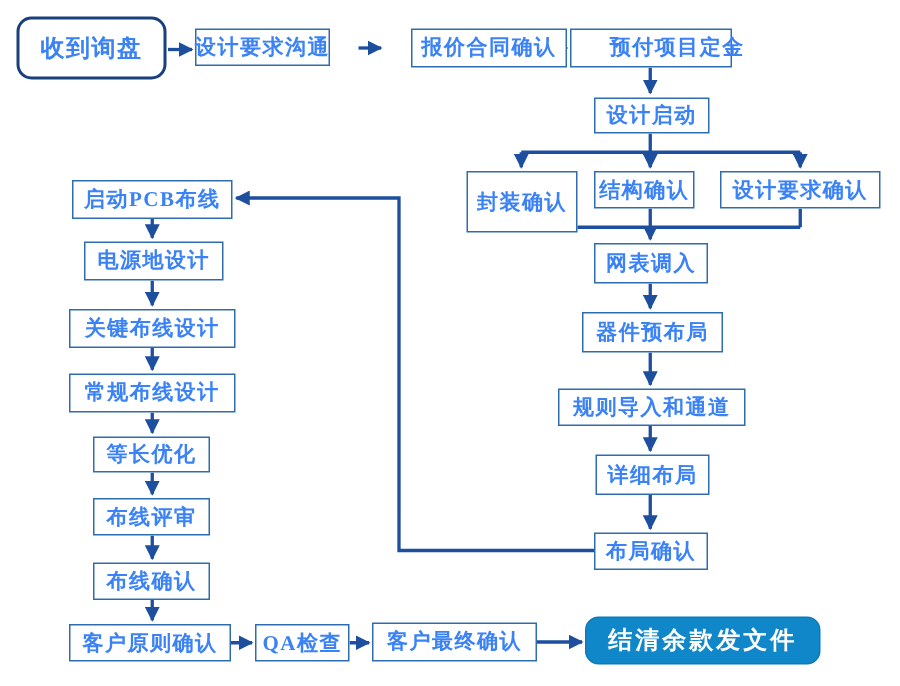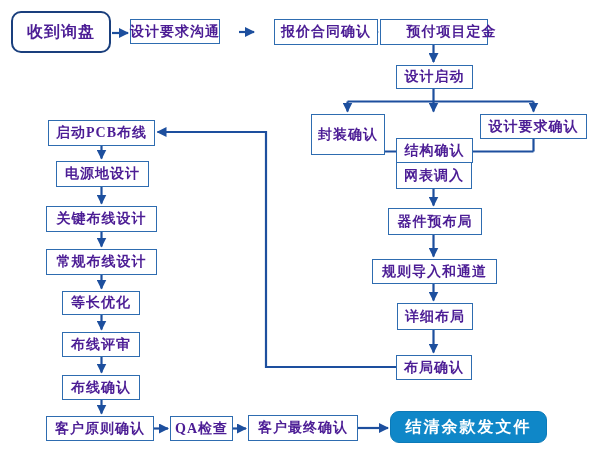--- a/index.html
+++ b/index.html
@@ -11,21 +11,21 @@
     overflow:hidden;
   }
   #connectors{
     position:absolute;left:0;top:0;width:600px;height:457px;
   }
   .box{
     position:absolute;
     box-sizing:border-box;
     background:#ffffff;
     border:1px solid #2e6cb0;
-    color:#4c1d95;
+    color:#3b82f6;
     font-size:14px;
     font-weight:bold;
     letter-spacing:1px;
     display:flex;
     align-items:center;
     justify-content:center;
     white-space:nowrap;
   }
   .box.start{
     border:2px solid #1a3f7d;
@@ -41,21 +41,21 @@
     font-size:16px;
     letter-spacing:2px;
   }
   
   #n-receive-inquiry{left:11px;top:11px;width:100px;height:42px;}
   #n-req-comm{left:130px;top:19px;width:90px;height:25px;}
   #n-quote-contract{left:256px;top:19px;width:104px;height:26px;margin-left:18px;}
   #n-prepay-deposit{left:380px;top:19px;width:108px;height:26px;padding-left:35px;}
   #n-design-start{left:396px;top:65px;width:77px;height:24px;}
   #n-package-confirm{left:311px;top:114px;width:74px;height:41px;}
-  #n-structure-confirm{left:396px;top:114px;width:77px;height:25px;margin-top:24px;}
+  #n-structure-confirm{left:396px;top:114px;width:67px;height:25px;}
   #n-design-req-confirm{left:480px;top:114px;width:107px;height:25px;}
   #n-netlist-import{left:396px;top:162px;width:76px;height:27px;}
   #n-component-preplace{left:388px;top:208px;width:94px;height:27px;}
   #n-rules-channel{left:372px;top:259px;width:125px;height:25px;}
   #n-detailed-placement{left:397px;top:303px;width:76px;height:27px;}
   #n-placement-confirm{left:396px;top:355px;width:76px;height:25px;}
   #n-start-pcb-routing{left:48px;top:120px;width:107px;height:26px;}
   #n-power-ground{left:56px;top:161px;width:93px;height:26px;}
   #n-critical-routing{left:46px;top:206px;width:111px;height:26px;}
   #n-regular-routing{left:46px;top:249px;width:111px;height:26px;}

